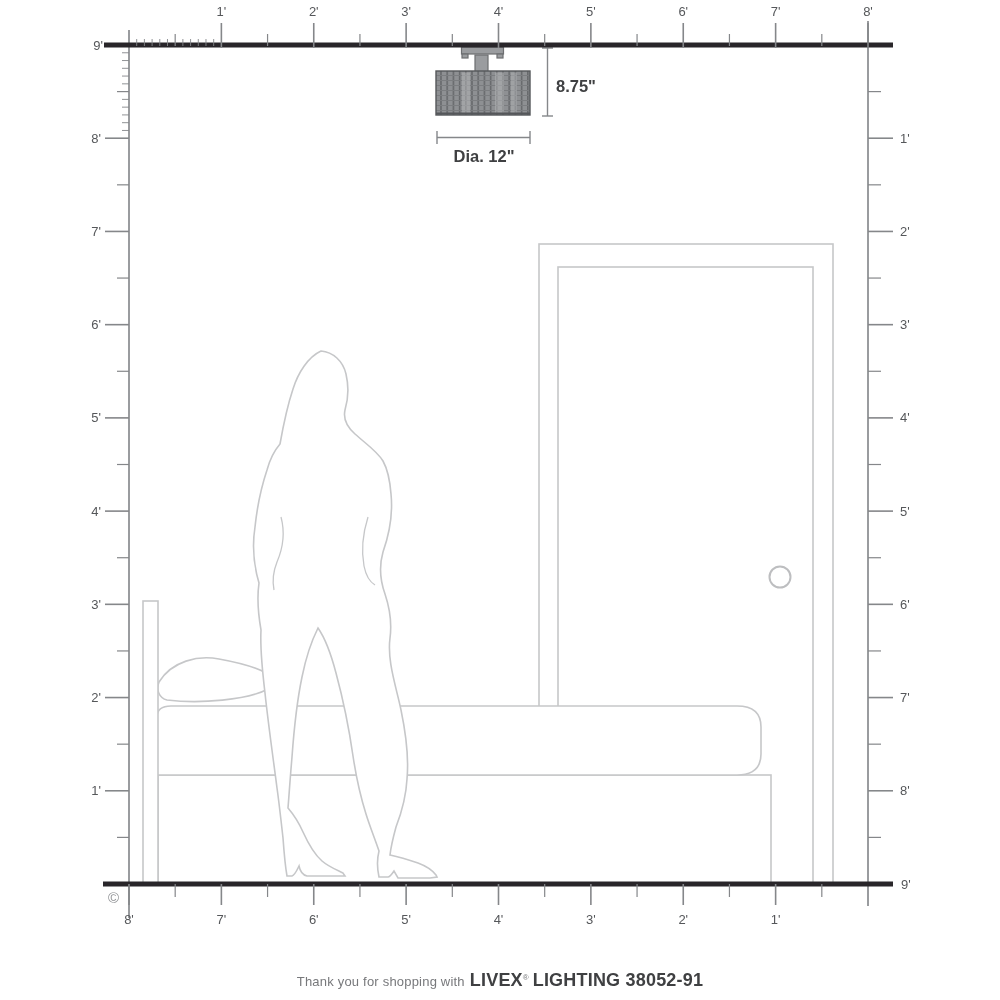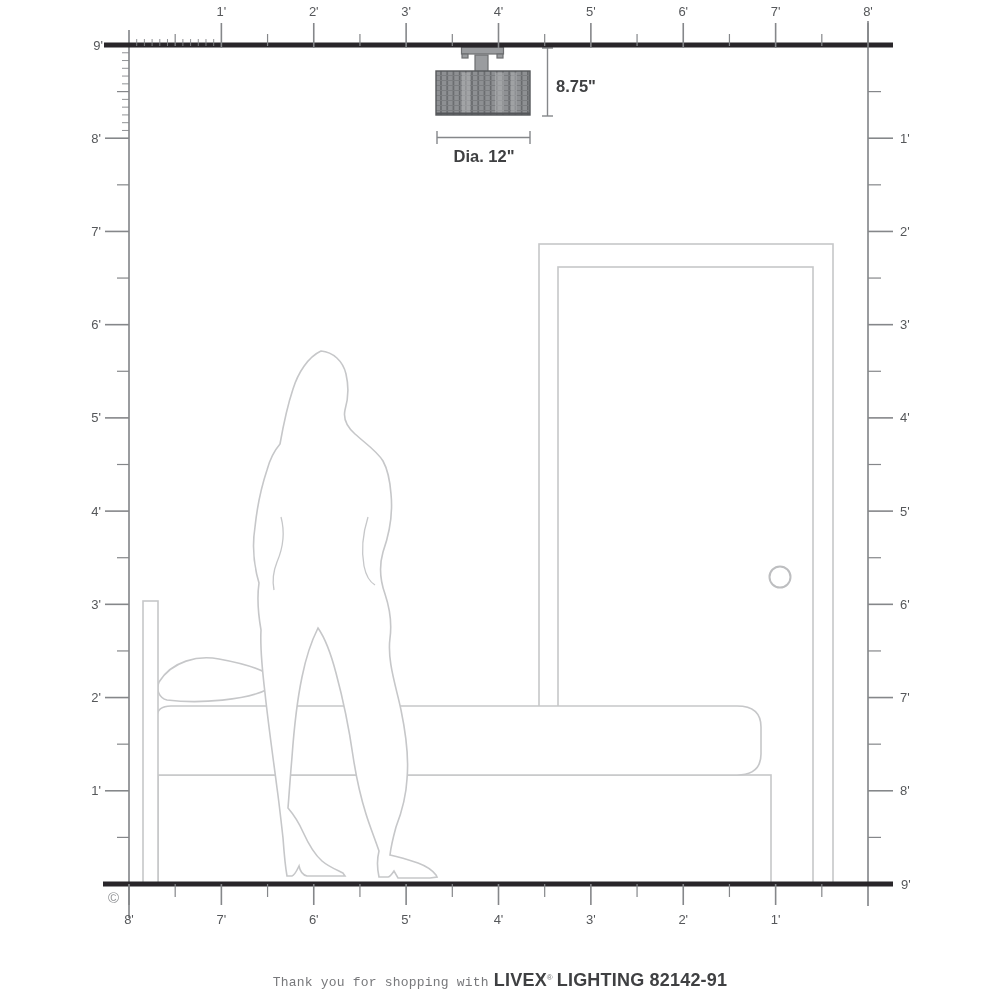--- a/index.html
+++ b/index.html
@@ -15,21 +15,21 @@
   .tick-label{font:13px "Liberation Sans",sans-serif;fill:var(--label);}
 
   .outline{fill:#fff;stroke:var(--line);stroke-width:1.6;}
   .outline-thin{fill:none;stroke:var(--line);stroke-width:1.3;}
   .metal{fill:#9a9c9f;stroke:#6d6e71;stroke-width:1.2;}
   .dim{stroke:var(--tick);stroke-width:1.4;}
   .dim-label{font:600 16.5px "Liberation Sans",sans-serif;fill:var(--dim);}
   .copyright{font:15px "Liberation Sans",sans-serif;fill:var(--muted);}
 
   .caption{position:absolute;left:0;right:0;top:970px;text-align:center;white-space:nowrap;}
-  .cap-gray{font-size:13px;color:var(--caption_gray);margin-right:5px;letter-spacing:.2px;font-family:Liberation Mono, monospace;}
+  .cap-gray{font-size:13px;color:var(--caption_gray);margin-right:5px;letter-spacing:.2px;}
   .cap-brand{font-size:18px;font-weight:bold;color:var(--caption_dark);letter-spacing:.2px;}
   .cap-reg{font-size:8px;color:var(--caption_gray);margin-right:4px;}
 </style>
 </head>
 <body>
 
 <div class="stage">
   <svg width="1000" height="1000" viewBox="0 0 1000 1000">
     <defs>
       <pattern id="shadePat" width="6.2" height="5" patternUnits="userSpaceOnUse">
@@ -232,15 +232,15 @@
         <line x1="868" y1="557.7222222222223" x2="881" y2="557.7222222222223" class="tick-minor"></line>
         <line x1="868" y1="650.9444444444445" x2="881" y2="650.9444444444445" class="tick-minor"></line>
         <line x1="868" y1="744.1666666666667" x2="881" y2="744.1666666666667" class="tick-minor"></line>
         <line x1="868" y1="837.3888888888889" x2="881" y2="837.3888888888889" class="tick-minor"></line>
       </g>
 
     <text x="108" y="903" class="copyright">©</text>
   </svg>
 
   <div class="caption">
-    <span class="cap-gray">Thank you for shopping with</span><span class="cap-brand">LIVEX</span><sup class="cap-reg">®</sup><span class="cap-brand">LIGHTING 82142-91</span>
+    <span class="cap-gray">Thank you for shopping with</span><span class="cap-brand">LIVEX</span><sup class="cap-reg">®</sup><span class="cap-brand">LIGHTING 38052-91</span>
   </div>
 </div>
 
 </body></html>

